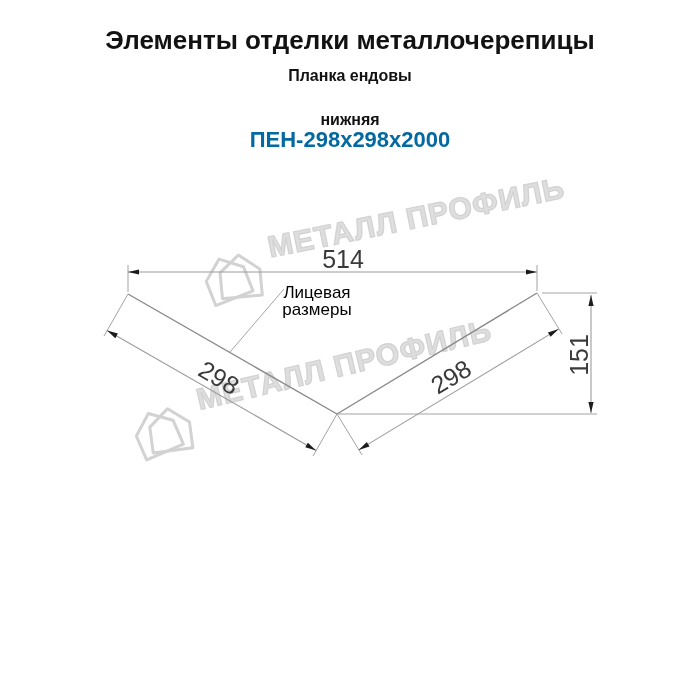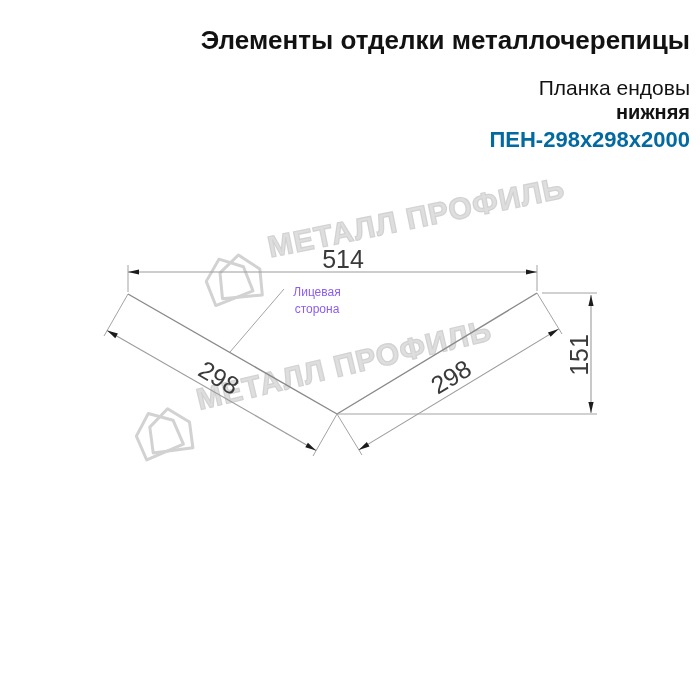--- a/index.html
+++ b/index.html
@@ -4,24 +4,24 @@
 <style>
   html,body{margin:0;padding:0;}
   .page{
     position:relative;
     width:700px;height:700px;
     background:#ffffff;
     overflow:hidden;
     font-family:"Liberation Sans", sans-serif;
   }
   
-  .hline{position:absolute;left:10px;width:680px;text-align:right;color:#121212;}
+  .hline{position:absolute;left:10px;width:680px;text-align:center;color:#121212;}
   .title{top:25px;font-size:26px;line-height:30px;font-weight:bold;}
-  .pname1{top:76px;font-size:21px;line-height:24px;font-weight:normal;}
-  .pname2{top:100px;font-size:20px;line-height:24px;font-weight:bold;}
+  .pname1{top:64px;font-size:16px;line-height:24px;font-weight:bold;}
+  .pname2{top:108px;font-size:16px;line-height:24px;font-weight:bold;}
   .pcode{top:127px;font-size:22px;line-height:26px;font-weight:bold;color:#0369a1;}
   
   .wm{
     position:absolute;display:flex;align-items:flex-start;gap:5px;
     transform-origin:0 50%;white-space:nowrap;pointer-events:none;
   }
   .wm-text{
     font-weight:bold;font-size:30px;line-height:34px;letter-spacing:1px;
     color:transparent;
     -webkit-text-stroke:1.3px #d2d2d2;
@@ -33,21 +33,21 @@
   
   .drawing{position:absolute;left:0;top:0;}
   .dimline{stroke:#9c9c9c;stroke-width:1.1;fill:none;}
   .extline{stroke:#a3a3a3;stroke-width:1;fill:none;}
   .profile{stroke:#8a8a8a;stroke-width:1.4;fill:none;stroke-linejoin:round;}
   .arrow{fill:#1c1c1c;stroke:none;}
   .dimtext{font-family:"Liberation Sans",sans-serif;font-size:25px;fill:#3a3a3a;}
   
   .face-label{
     position:absolute;left:269px;top:284px;width:96px;
-    text-align:center;font-size:12px;line-height:17px;color:#8b5cf6;
+    text-align:center;font-size:17px;line-height:17px;color:#000000;
   }
   
   .footer{
     position:absolute;left:12px;top:648px;
     font-size:11.5px;line-height:17px;color:#2b2b2b;
   }
 </style>
 </head>
 <body>
 
@@ -116,19 +116,19 @@
       <line class="extline" x1="337" y1="414" x2="597" y2="414"></line>
       <line class="dimline" x1="591" y1="295" x2="591" y2="413"></line>
       <polygon class="arrow" points="591,295 588.4,306 593.6,306"></polygon>
       <polygon class="arrow" points="591,413 588.4,402 593.6,402"></polygon>
       <text class="dimtext" text-anchor="middle" transform="translate(588,355) rotate(-90)">151</text>
     </g>
   </svg>
 
   <div class="face-label">
     <div>Лицевая</div>
-    <div>сторона</div>
+    <div>размеры</div>
   </div>
 
   <div class="footer">
   </div>
 
 </div>
 
 </body></html>

